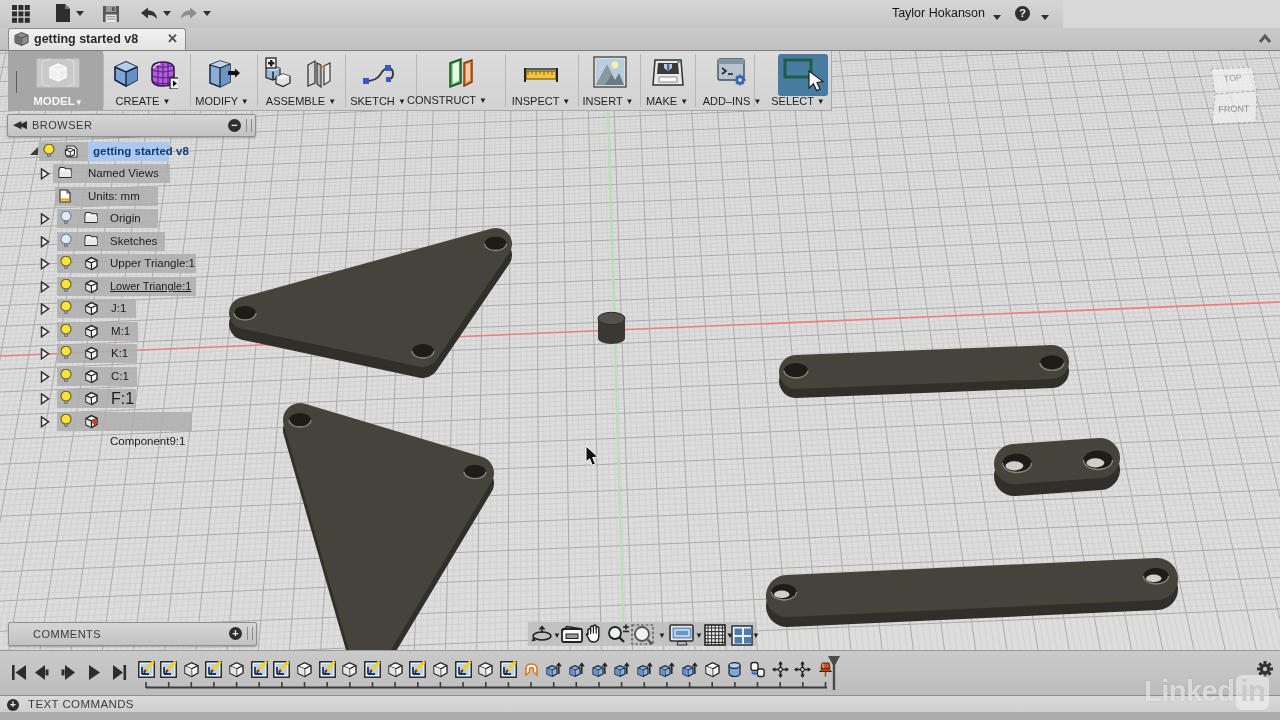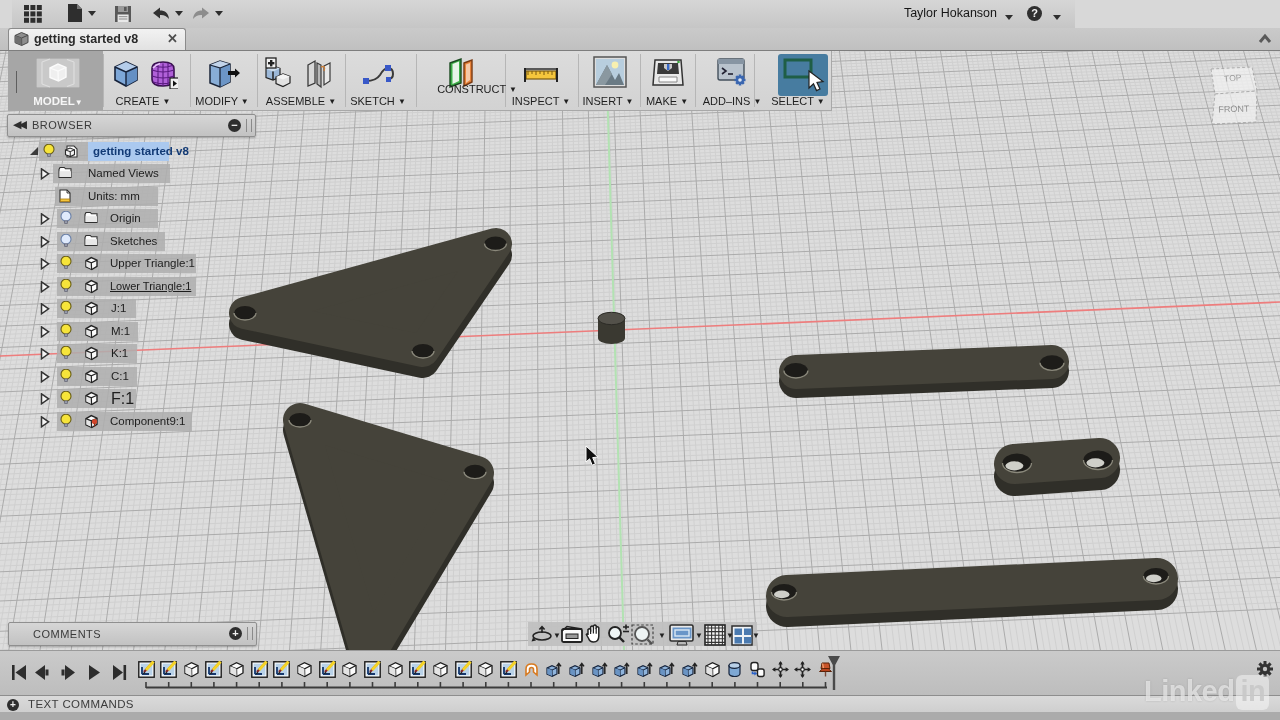--- a/index.html
+++ b/index.html
@@ -258,30 +258,30 @@
       <circle cx="6" cy="5.2" r="5" fill="#f6e43a" stroke="#6a5e14" stroke-width="1.1"></circle>
       <path d="M4.4 9.8 L7.6 9.8 L7.3 12.6 L4.7 12.6 Z" fill="#9aa0b0" stroke="#5a5a6a" stroke-width="0.7"></path>
     </svg></div>
 <div style="position:absolute;left:84px;top:412px"><svg width="15" height="15" viewBox="0 0 15 15" style="margin-top:2px">
       <path d="M2 4.6 L7.3 1.6 L13 4.2 L13 10.4 L7.8 13.5 L2 10.8 Z" fill="#fbfbfb" stroke="#222" stroke-width="1.4"></path>
       <path d="M2.3 4.9 L7.2 6.9 L7.4 13.1 L2.3 10.6 Z" fill="#e6e6e6"></path>
       <path d="M2 4.6 L7.3 6.9 L13 4.2 M7.3 6.9 L7.6 13.3" fill="none" stroke="#222" stroke-width="1.2"></path>
       <circle cx="10.5" cy="7.5" r="2.6" fill="#d2452a"></circle>
       <rect x="9.9" y="9.5" width="1.3" height="3" fill="#8a2a16"></rect>
     </svg></div>
-<div style="position:absolute;left:110px;top:412px">
+<div style="position:absolute;left:110px;top:432px">
     <div style="font-size:11.5px;color:#1d1d1d;line-height:19px;white-space:nowrap;">Component9:1</div>
   </div>
 <div style="position:absolute;left:8px;top:622px;width:247px;height:22px;background:linear-gradient(#d6d6d6,#c2c2c2);border:1px solid #8f8f8f;border-radius:2px;box-shadow:0 1px 2px rgba(0,0,0,0.25)">
     <div style="position:absolute;left:24px;top:0;font-size:11px;color:#3a3a3a;line-height:22px;letter-spacing:0.5px">COMMENTS</div>
     <div style="position:absolute;right:14px;top:4px;width:13px;height:13px;border-radius:50%;background:#2e2e2e;color:#efefef;font-size:11px;line-height:12px;text-align:center;font-weight:bold">+</div>
     <div style="position:absolute;right:3px;top:4px;width:4px;height:13px;border-left:1.5px solid #8a8a8a;border-right:1.5px solid #8a8a8a"></div>
   </div>
 
-<div style="position:absolute;left:12px;top:0;width:1063px;height:28px;background:linear-gradient(#d6d6d6,#c6c6c6);border-bottom:1px solid #6e6e6e">
+<div style="position:absolute;left:0;top:0;width:1063px;height:28px;background:linear-gradient(#d6d6d6,#c6c6c6);border-bottom:1px solid #6e6e6e">
 
 <div style="position:absolute;left:11px;top:4px"><svg width="20" height="20" viewBox="0 0 20 20" style="">
         <rect x="1.0" y="1.0" width="5" height="5" fill="#2e2e2e"></rect>
         <rect x="7.4" y="1.0" width="5" height="5" fill="#2e2e2e"></rect>
         <rect x="13.8" y="1.0" width="5" height="5" fill="#2e2e2e"></rect>
         <rect x="1.0" y="7.4" width="5" height="5" fill="#2e2e2e"></rect>
         <rect x="7.4" y="7.4" width="5" height="5" fill="#2e2e2e"></rect>
         <rect x="13.8" y="7.4" width="5" height="5" fill="#2e2e2e"></rect>
         <rect x="1.0" y="13.8" width="5" height="5" fill="#2e2e2e"></rect>
         <rect x="7.4" y="13.8" width="5" height="5" fill="#2e2e2e"></rect>
@@ -404,21 +404,21 @@
         <rect x="25" y="6" width="6" height="6" fill="#3858c8"></rect>
         <rect x="26" y="18" width="5" height="5" fill="#3858c8"></rect>
       </svg></div>
     <div style="position:absolute;left:315px;top:44px;width:110px;text-align:center;font-size:11px;color:#1f1f1f;font-weight:normal;white-space:nowrap">SKETCH <span style="font-size:8px;position:relative;top:-1px">▼</span></div>
     <div style="position:absolute;left:438px;top:6px"><svg width="30" height="32" viewBox="0 0 30 32" style="">
         <polygon points="4,6 15,2 15,26 4,30" fill="#3fae49" stroke="#1a4a20" stroke-width="1.4"></polygon>
         <polygon points="6.5,7 13,4.5 13,24 6.5,27" fill="#e8f5e9"></polygon>
         <polygon points="18,6 26,3 26,25 18,29" fill="#e8833a" stroke="#7a3a12" stroke-width="1.4"></polygon>
         <polygon points="20,7.5 24,6 24,23 20,26" fill="#f5c9a8"></polygon>
       </svg></div>
-    <div style="position:absolute;left:399px;top:32px;width:110px;text-align:right;font-size:11px;color:#1f1f1f;font-weight:normal;white-space:nowrap">CONSTRUCT <span style="font-size:8px;position:relative;top:-1px">▼</span></div>
+    <div style="position:absolute;left:399px;top:43px;width:110px;text-align:left;font-size:11px;color:#1f1f1f;font-weight:normal;white-space:nowrap">CONSTRUCT <span style="font-size:8px;position:relative;top:-1px">▼</span></div>
     <div style="position:absolute;left:515px;top:9px"><svg width="36" height="30" viewBox="0 0 36 30" style="">
         <rect x="3" y="11" width="30" height="8" fill="#f5c63c" stroke="#7a5a10" stroke-width="1.2"></rect>
         <path d="M5 11 L5 15 M9 11 L9 14 M13 11 L13 15 M17 11 L17 14 M21 11 L21 15 M25 11 L25 14 M29 11 L29 15" stroke="#7a5a10" stroke-width="1"></path>
         <path d="M2 8 L2 22 M34 8 L34 22" stroke="#222" stroke-width="2"></path>
         <path d="M2 9 L34 9" stroke="#222" stroke-width="1.4"></path>
       </svg></div>
     <div style="position:absolute;left:478px;top:44px;width:110px;text-align:center;font-size:11px;color:#1f1f1f;font-weight:normal;white-space:nowrap">INSPECT <span style="font-size:8px;position:relative;top:-1px">▼</span></div>
     <div style="position:absolute;left:585px;top:5px"><svg width="34" height="32" viewBox="0 0 34 32" style="">
         <rect x="1" y="1" width="32" height="30" fill="#ddd" stroke="#555" stroke-width="1.5"></rect>
         <rect x="3" y="3" width="28" height="26" fill="#b8cede"></rect>

